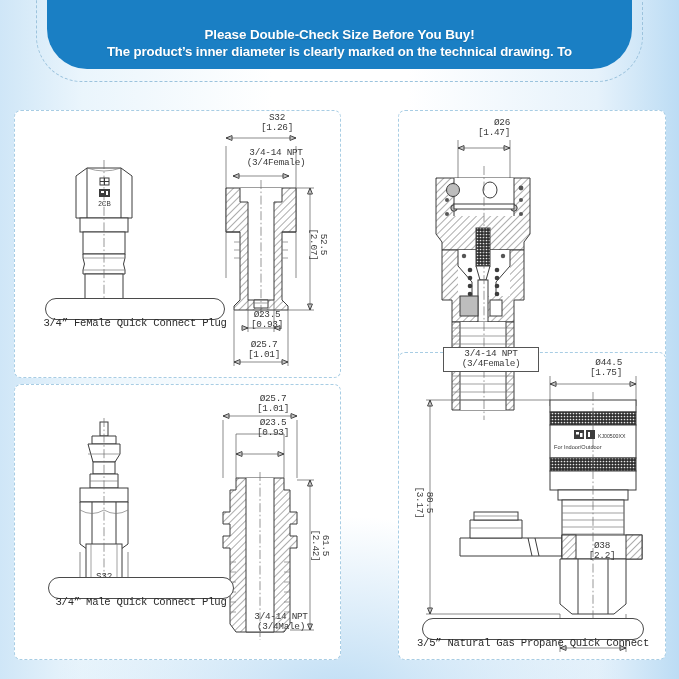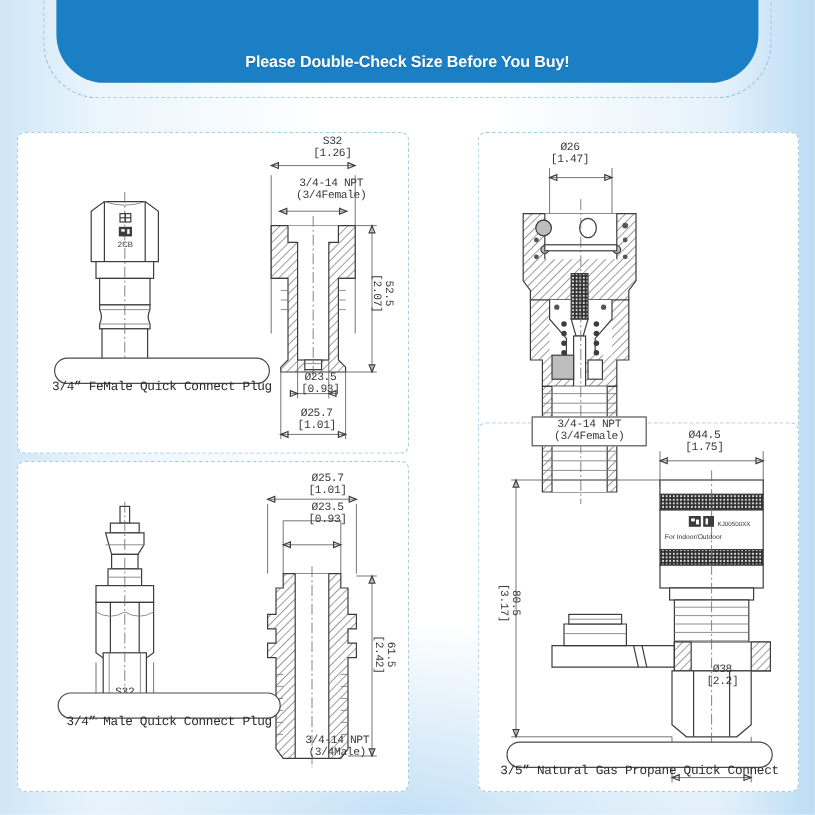--- a/index.html
+++ b/index.html
@@ -101,20 +101,21 @@
 </head>
 <body>
 
 <div id="page"></div>
 
 <div id="banner-wrap">
   <div class="banner-dash"></div>
   <div class="banner">
     <div class="banner-text">
       <div class="l1">Please Double-Check Size Before You Buy!</div>
+      <div>The product’s inner diameter is clearly marked on the technical drawing. To</div>
     </div>
   </div>
 </div>
 
 <div class="panel" id="panel-tl"></div>
 
 <svg class="draw" style="left:14px;top:110px;" width="327" height="268">
   <defs>
     <pattern id="hatchA" width="5" height="5" patternUnits="userSpaceOnUse" patternTransform="rotate(45)">
       <rect width="5" height="5" fill="#fff"></rect>
@@ -395,21 +396,21 @@
 
   <g class="ln-lt">
     <path d="M54,218 h8 M54,226 h8 M54,234 h8 M54,242 h8 M54,250 h8 M54,258 h8 M54,266 h8 M54,274 h8 M54,282 h8 M54,290 h8"></path>
     <path d="M108,218 h8 M108,226 h8 M108,234 h8 M108,242 h8 M108,250 h8 M108,258 h8 M108,266 h8 M108,274 h8 M108,282 h8 M108,290 h8"></path>
     <path d="M62,218 h46 M62,226 h46 M62,234 h46 M62,242 h46 M62,250 h46 M62,258 h46 M62,266 h46 M62,274 h46 M62,282 h46 M62,290 h46"></path>
   </g>
 
   <line class="ctr" x1="86" y1="56" x2="86" y2="310"></line>
 </svg>
 
-<div class="dim two" style="left:440px;top:118px;width:70px;">
+<div class="dim two" style="left:440px;top:118px;width:70px;text-align:right;">
   <div>Ø26</div>
     <div>[1.47]</div>
 </div>
 <div class="dim two boxed" style="left:443px;top:347px;width:88px;z-index:7;">
   <div>3/4-14 NPT</div>
     <div>(3/4Female)</div>
 </div>
 
 <div class="panel" id="panel-br"></div>
 
@@ -468,28 +469,28 @@
     <rect x="176" y="78" width="10" height="9" fill="#3c3c3c"></rect>
     <rect x="178" y="80" width="3" height="2.5" fill="#fff"></rect>
     <rect x="182" y="81" width="2.5" height="4" fill="#fff"></rect>
     <rect x="188" y="78" width="9" height="9" fill="#3c3c3c"></rect>
     <rect x="190" y="80" width="2" height="5" fill="#fff"></rect>
     <text class="etch" x="200" y="86" font-size="5.2" fill="#444">KJ00500XX</text>
     <text class="etch" x="156" y="97" font-size="5.6" fill="#333">For Indoor/Outdoor</text>
   </g>
 </svg>
 
-<div class="dim two" style="left:552px;top:358px;width:70px;">
+<div class="dim two" style="left:552px;top:358px;width:70px;text-align:right;">
   <div>Ø44.5</div>
     <div>[1.75]</div>
 </div>
 <div class="dim two vert" style="left:396px;top:492px;width:56px;">
   <div>80.5</div>
     <div>[3.17]</div>
 </div>
-<div class="dim two" style="left:561px;top:553px;width:82px;">
+<div class="dim two" style="left:561px;top:541px;width:82px;">
   <div>Ø38</div>
     <div>[2.2]</div>
 </div>
 
 <div class="pill" id="pill-br">
   <span>3/5” Natural Gas Propane Quick Connect</span>
 </div>
 
 </body></html>

